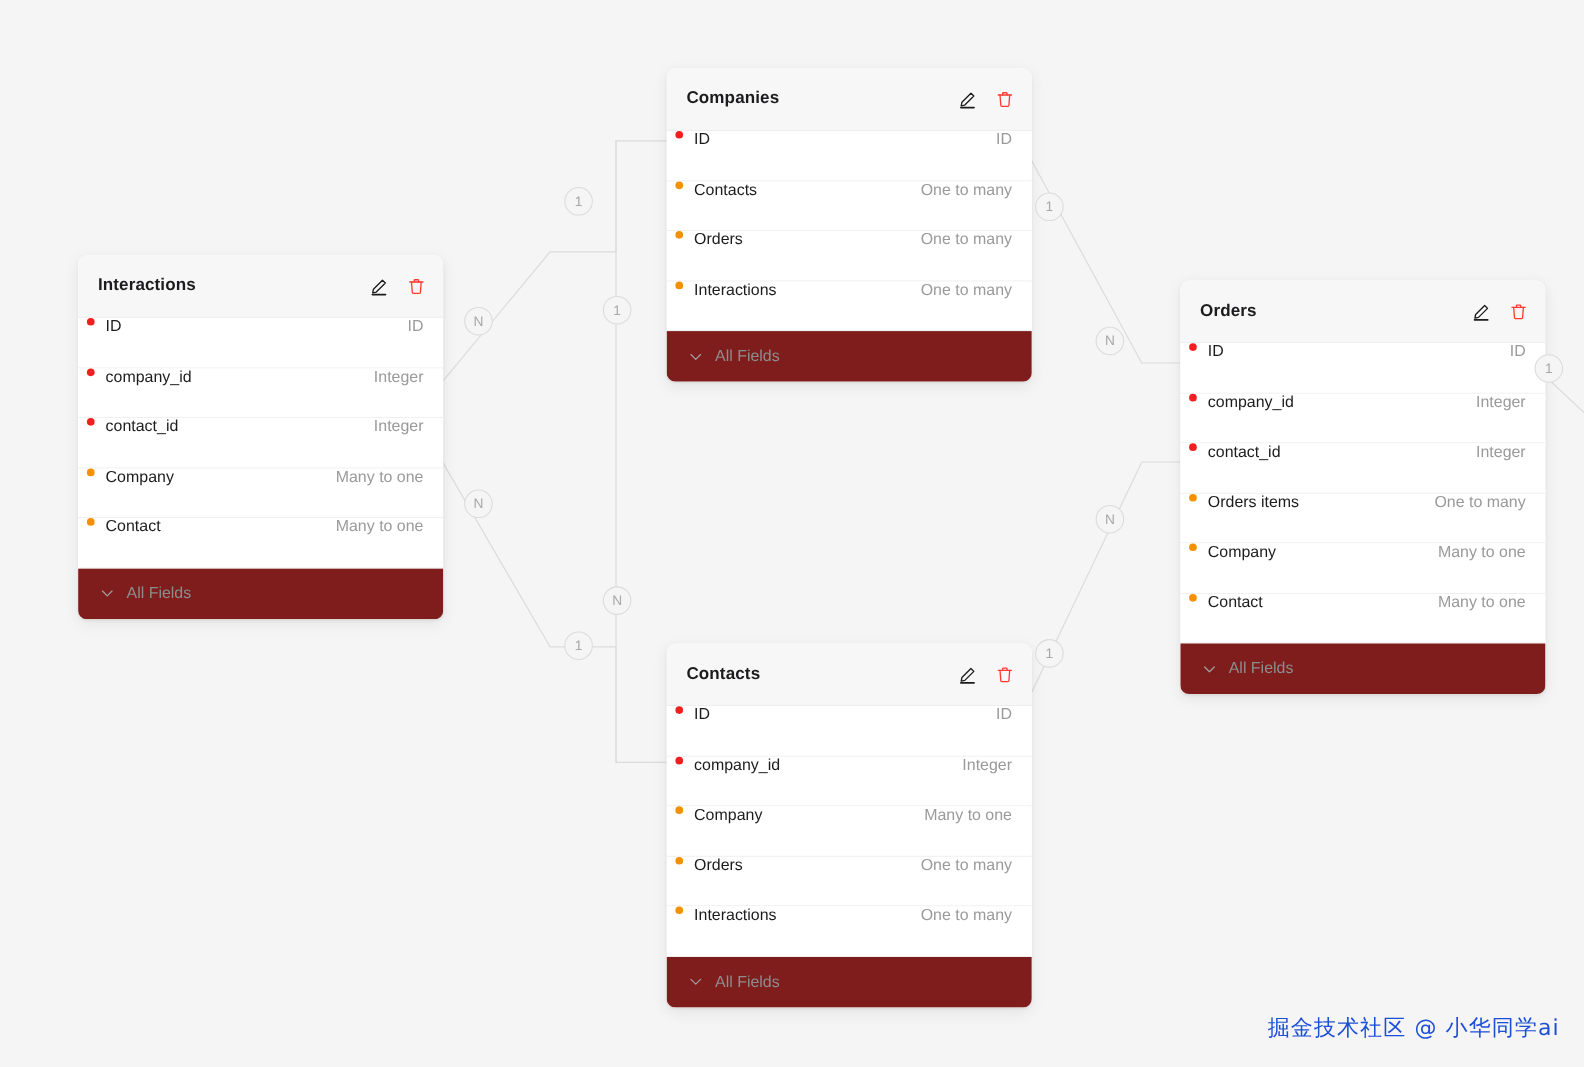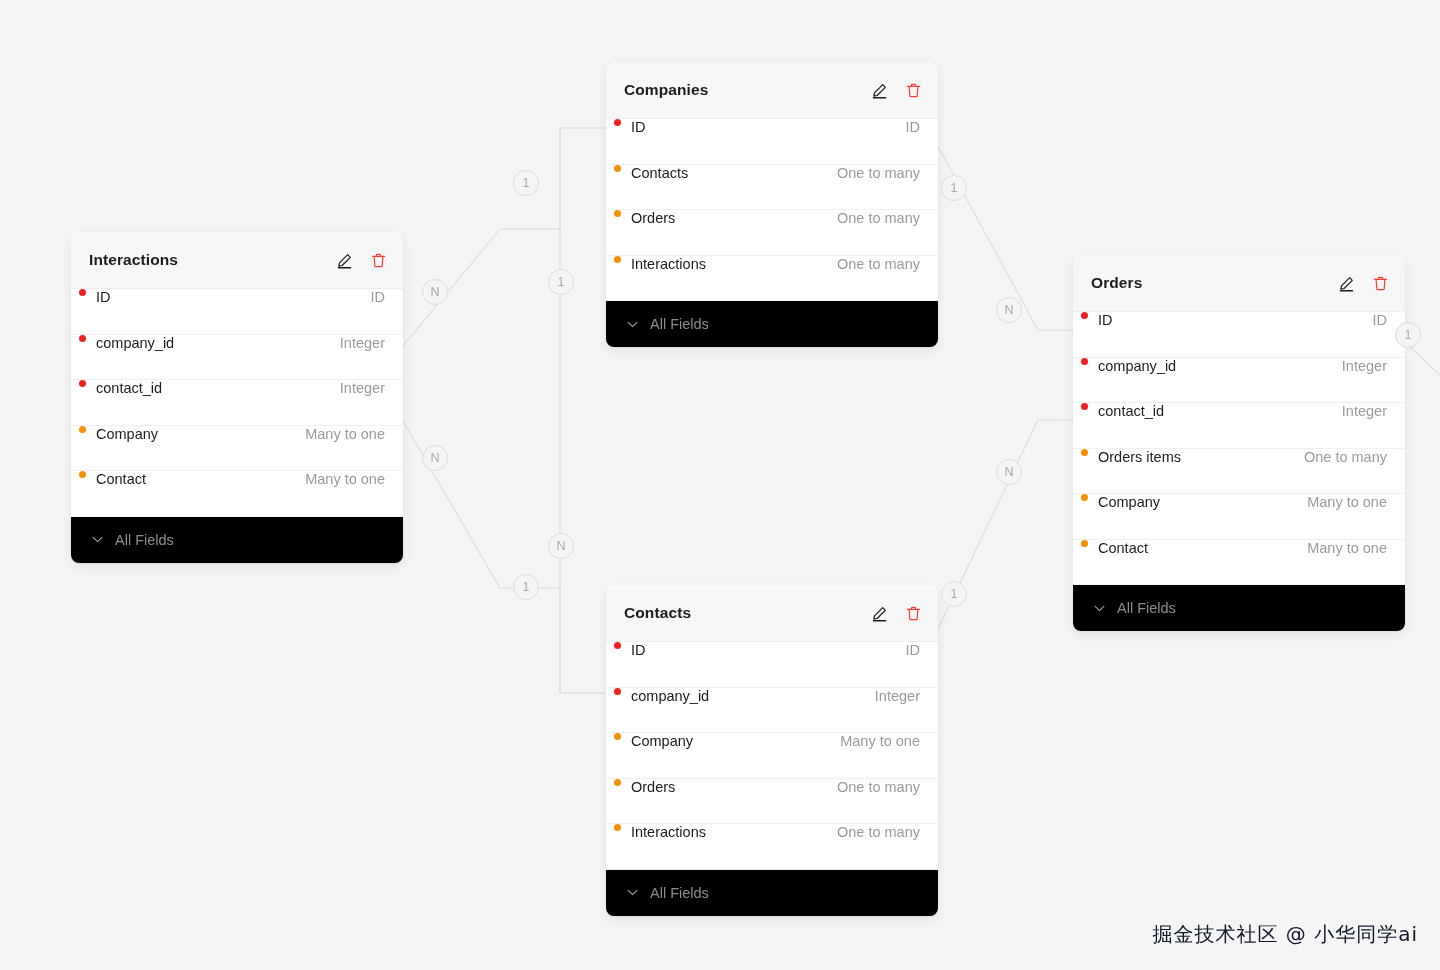--- a/index.html
+++ b/index.html
@@ -104,21 +104,21 @@
     font-size: 14.5px;
     color: #9a9a9a;
     white-space: nowrap;
   }
 
   .all-fields-row {
     height: 46px;
     display: flex;
     align-items: center;
     padding: 0 18px;
-    background: #000000;
+    background: #7f1d1d;
     cursor: pointer;
   }
   .chev {
     width: 16px; height: 16px;
     margin-right: 10px;
     flex: 0 0 auto;
     display: flex; align-items: center; justify-content: center;
   }
   .all-fields-label {
     font-size: 14.5px;
@@ -139,21 +139,21 @@
     justify-content: center;
     font-family: "Liberation Sans", sans-serif;
     user-select: none;
   }
 
   .watermark {
     position: absolute;
     right: 22px;
     bottom: 22px;
     font-size: 20px;
-    color: #0f172a;
+    color: #1d4ed8;
     letter-spacing: 1px;
     font-family: "DejaVu Sans", sans-serif;
     white-space: nowrap;
   }
 </style>
 </head>
 <body>
 
 <div id="canvas">
 

